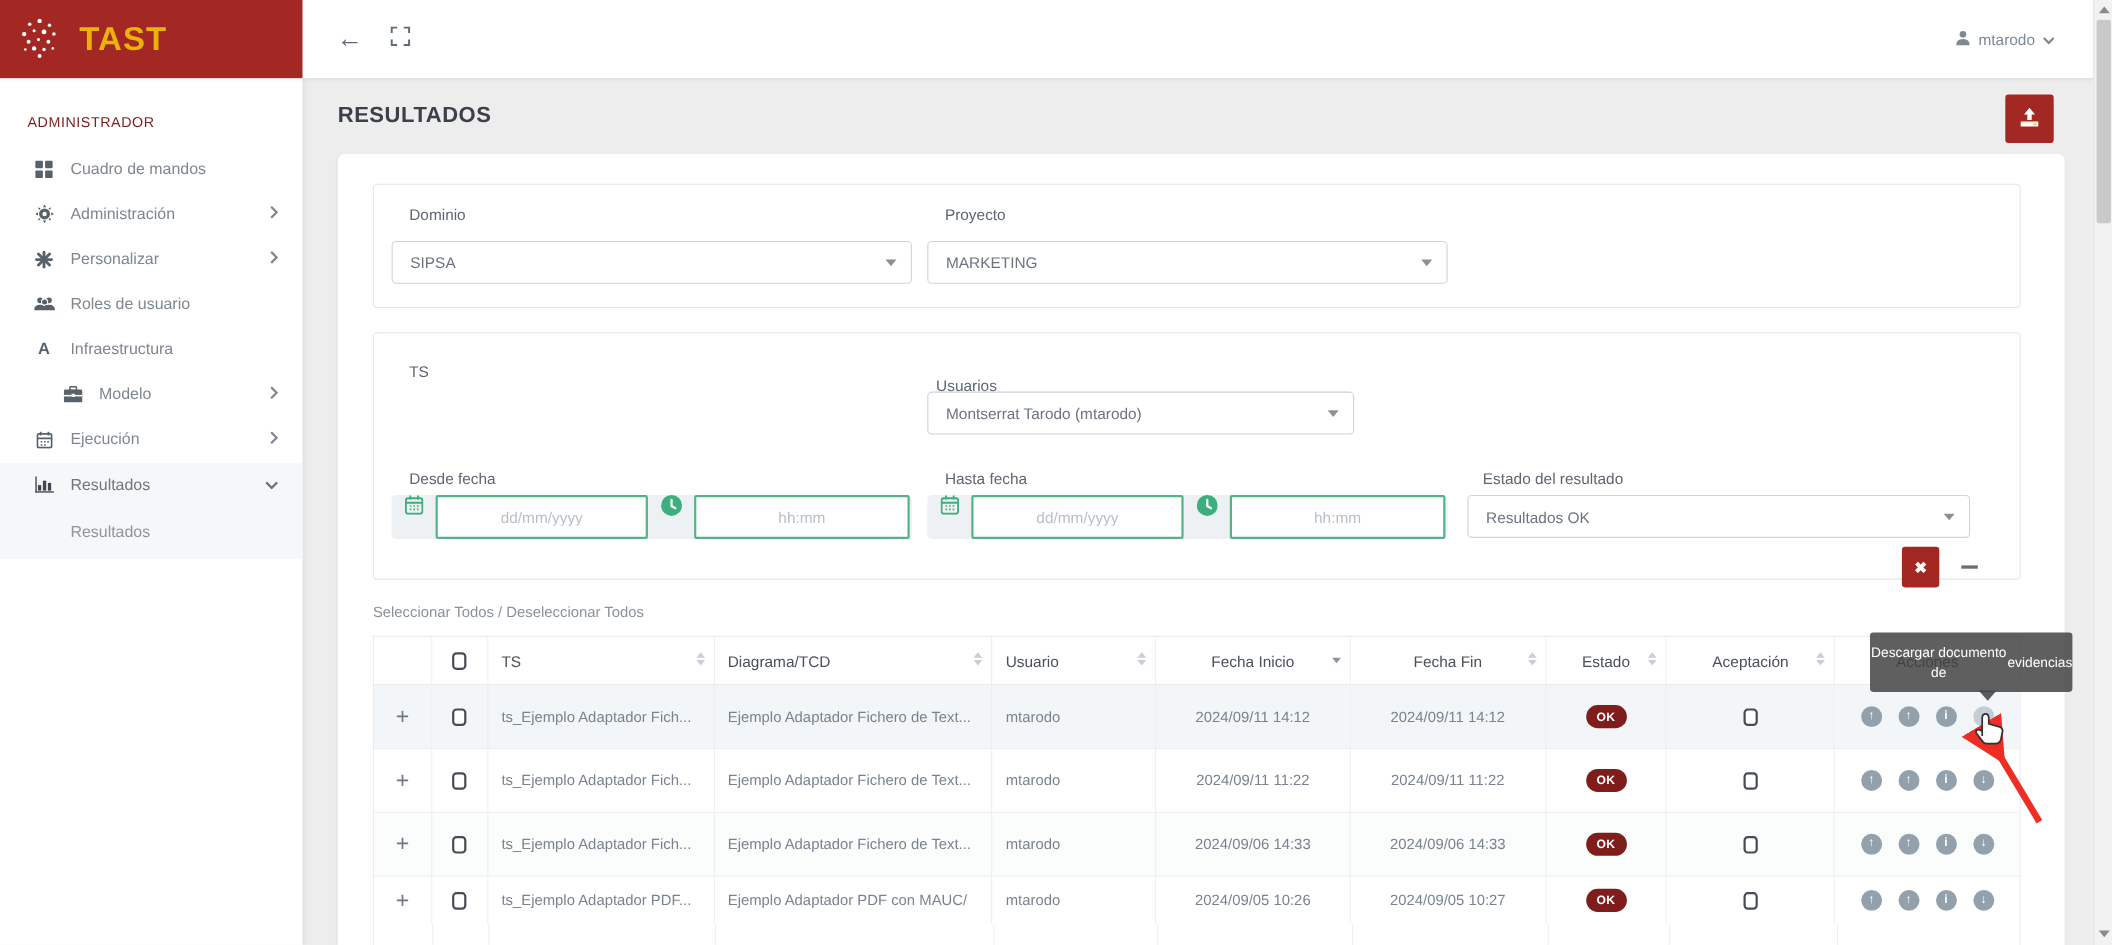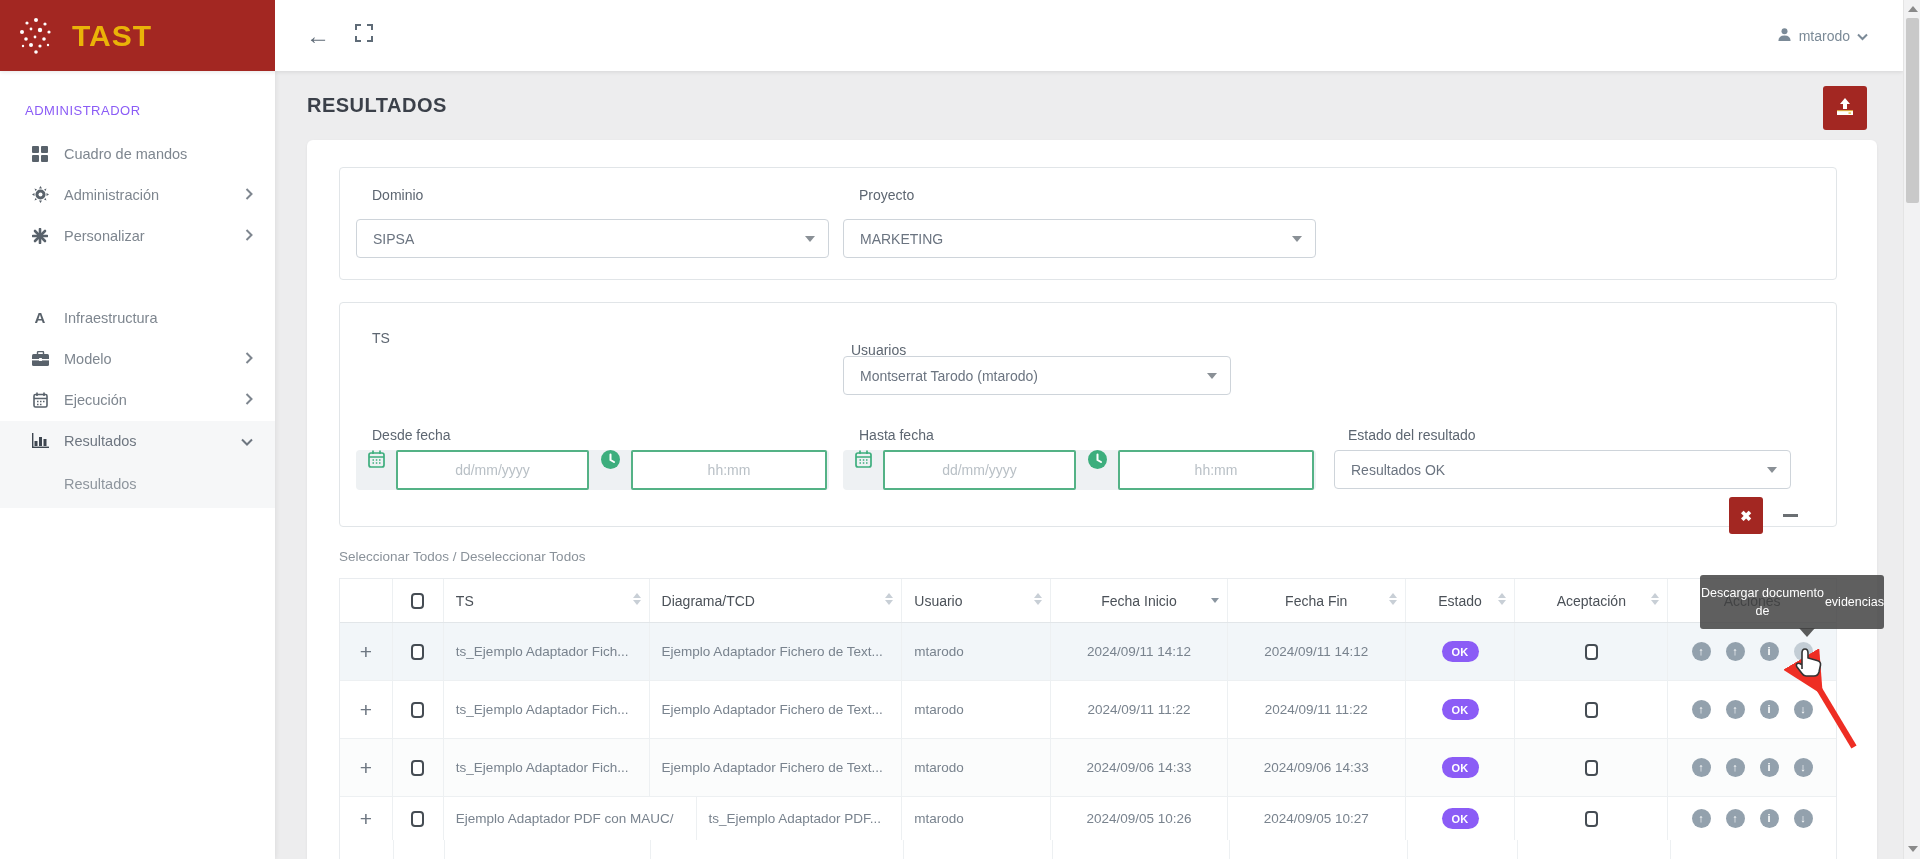--- a/index.html
+++ b/index.html
@@ -16,21 +16,21 @@
 
   
   #scrollbar { right:0; top:0; width:17px; height:859px; background:#F2F2F3; z-index:40; border-left:1px solid #e4e4e4; }
   #scroll-thumb { left:2px; top:18px; width:13px; height:185px; background:#C9C9C9; border-radius:2px; }
   .scroll-arrow { left:4px; width:0; height:0; border-left:5px solid transparent; border-right:5px solid transparent; }
   #scroll-up { top:6px; border-bottom:6px solid #8a8a8a; }
   #scroll-down { top:846px; border-top:6px solid #8a8a8a; }
 
   
   #sidebar { left:0; top:71px; width:275px; height:788px; background:#fff; box-shadow:1px 0 5px rgba(0,0,0,.07); z-index:4; }
-  #side-section { left:25px; top:32px; font-size:13px; color:#8b5cf6; letter-spacing:.5px; }
+  #side-section { left:25px; top:32px; font-size:13px; color:#7f1d1d; letter-spacing:.5px; }
   .side-item { left:0; width:275px; height:41px; display:flex; align-items:center; cursor:pointer; }
   .side-item .ic { width:20px; margin-left:30px; display:flex; justify-content:center; }
   .side-item .lbl { margin-left:14px; font-size:14.5px; color:#7E868F; }
   .side-item .chev { position:absolute; right:22px; }
   #active-block { left:0; top:350px; width:275px; height:87px; background:#F6F7F8; }
   #side-sub { left:64px; top:405px; font-size:14.5px; color:#8E959D; cursor:pointer; }
   .a-glyph { font-weight:bold; font-size:15px; color:#59626B; }
 
   
   #page-title { left:307px; top:94px; font-size:20px; font-weight:600; color:#3B4049; letter-spacing:.5px; z-index:2; }
@@ -68,21 +68,21 @@
   .row-hover { background:#F2F6F9; }
   .row-stripe { background:#FBFCFC; }
   .row-cut { height:44px; border-bottom:1px solid #C9CCCE; }
   .sortable { position:relative; }
   .sorts { position:absolute; right:8px; top:14px; display:flex; flex-direction:column; gap:2px; }
   .s-up { width:0;height:0;border-left:4px solid transparent;border-right:4px solid transparent;border-bottom:5px solid #C8CFD6; }
   .s-dn { width:0;height:0;border-left:4px solid transparent;border-right:4px solid transparent;border-top:5px solid #C8CFD6; }
   .s-active { border-top-color:#8A95A0; }
   .chk { width:13px; height:16px; border:2px solid #454C53; border-radius:4px; background:#fff; cursor:pointer; }
   .expand { font-size:21px; color:#6E7782; cursor:pointer; font-weight:400; }
-  .badge-ok { min-width:37px; height:21px; padding:1px 8px; background:#8b5cf6; border-radius:11px; color:#fff; font-size:11px; font-weight:bold; display:flex; align-items:center; justify-content:center; letter-spacing:.3px; }
+  .badge-ok { min-width:37px; height:21px; padding:1px 8px; background:#7f1d1d; border-radius:11px; color:#fff; font-size:11px; font-weight:bold; display:flex; align-items:center; justify-content:center; letter-spacing:.3px; }
   .acts { display:flex; gap:15px; }
   .act { width:19px; height:19px; border-radius:50%; background:#93A1AD; color:#fff; font-size:11px; font-weight:bold; line-height:19px; text-align:center; cursor:pointer; }
   .act.lite { background:#C3CDD5; }
   .act .g { display:inline-block; transform:translateY(-0.5px); }
   #grid-stub { left:339px; top:840px; width:1498px; height:19px; background:#fff; z-index:2; border-left:1px solid #E9ECEF; border-right:1px solid #E9ECEF; }
   .stub-v { position:absolute; top:0; width:1px; height:19px; background:#EDF0F2; }
 
   
   #tooltip { left:1700px; top:575px; width:184px; height:54px; background:rgba(64,64,64,0.84); border-radius:3px; color:#fff; font-size:12.5px; display:flex; flex-direction:row; align-items:center; justify-content:center; line-height:1.45; z-index:30; text-align:center; }
   #tooltip-caret { left:1799px; top:628px; width:0; height:0; border-left:8px solid transparent; border-right:8px solid transparent; border-top:9px solid rgba(64,64,64,0.86); z-index:30; }
@@ -179,29 +179,40 @@
           <path d="M13 3 L3 13"></path>
           <circle cx="8" cy="8" r="3" fill="#59626B" stroke="none"></circle>
         </svg>
     </span>
     <span class="lbl">Personalizar</span>
     <span class="chev"><svg width="8" height="12" viewBox="0 0 8 12" fill="none" stroke="#7E868F" stroke-width="2">
           <path d="M1.5 1 L6.5 6 L1.5 11"></path>
         </svg></span>
   </div>
 
+  <div class="abs side-item" style="top:185px;">
+    <span class="ic">
+      <svg width="19" height="15" viewBox="0 0 19 15" fill="#59626B">
+          <circle cx="5.5" cy="4" r="2.6"></circle>
+          <circle cx="13.5" cy="4" r="2.6"></circle>
+          <circle cx="9.5" cy="5.5" r="2.8" stroke="#fff" stroke-width="1"></circle>
+          <path d="M0 13 Q0 8 5.5 8 Q8 8 9 9.3 Q10.5 8 13.5 8 Q19 8 19 13 Z"></path>
+        </svg>
+    </span>
+    <span class="lbl">Roles de usuario</span>
+  </div>
 
   <div class="abs side-item" style="top:226px;">
     <span class="ic">
         <span class="a-glyph">A</span>
       </span>
     <span class="lbl">Infraestructura</span>
   </div>
 
-  <div class="abs side-item" style="top:267px;">
+  <div class="abs side-item" style="top:267px;padding-left:26px;">
     <span class="ic">
       <svg width="17" height="15" viewBox="0 0 17 15" fill="#59626B">
           <rect x="0" y="3" width="17" height="12" rx="1.5"></rect>
           <rect x="5.5" y="0.5" width="6" height="3.5" rx="1" fill="none" stroke="#59626B" stroke-width="1.4"></rect>
           <rect x="0" y="8" width="17" height="1.4" fill="#fff"></rect>
           <rect x="7" y="7" width="3" height="3" rx="0.5" fill="#fff"></rect>
         </svg>
     </span>
     <span class="lbl">Modelo</span>
     <span class="chev"><svg width="8" height="12" viewBox="0 0 8 12" fill="none" stroke="#7E868F" stroke-width="2">
@@ -471,22 +482,22 @@
       </div>
   </div>
 
   <div class="g-row g-body row-cut">
     <div class="g-cell c0">
         <span class="expand">+</span>
       </div>
     <div class="g-cell c1">
         <span class="chk"></span>
       </div>
+    <div class="g-cell c2">ts_Ejemplo Adaptador PDF...</div>
     <div class="g-cell c3">Ejemplo Adaptador PDF con MAUC/</div>
-    <div class="g-cell c2">ts_Ejemplo Adaptador PDF...</div>
     <div class="g-cell c4">mtarodo</div>
     <div class="g-cell c5">2024/09/05 10:26</div>
     <div class="g-cell c6">2024/09/05 10:27</div>
     <div class="g-cell c7">
         <span class="badge-ok">OK</span>
       </div>
     <div class="g-cell c8">
         <span class="chk"></span>
       </div>
     <div class="g-cell c9">

